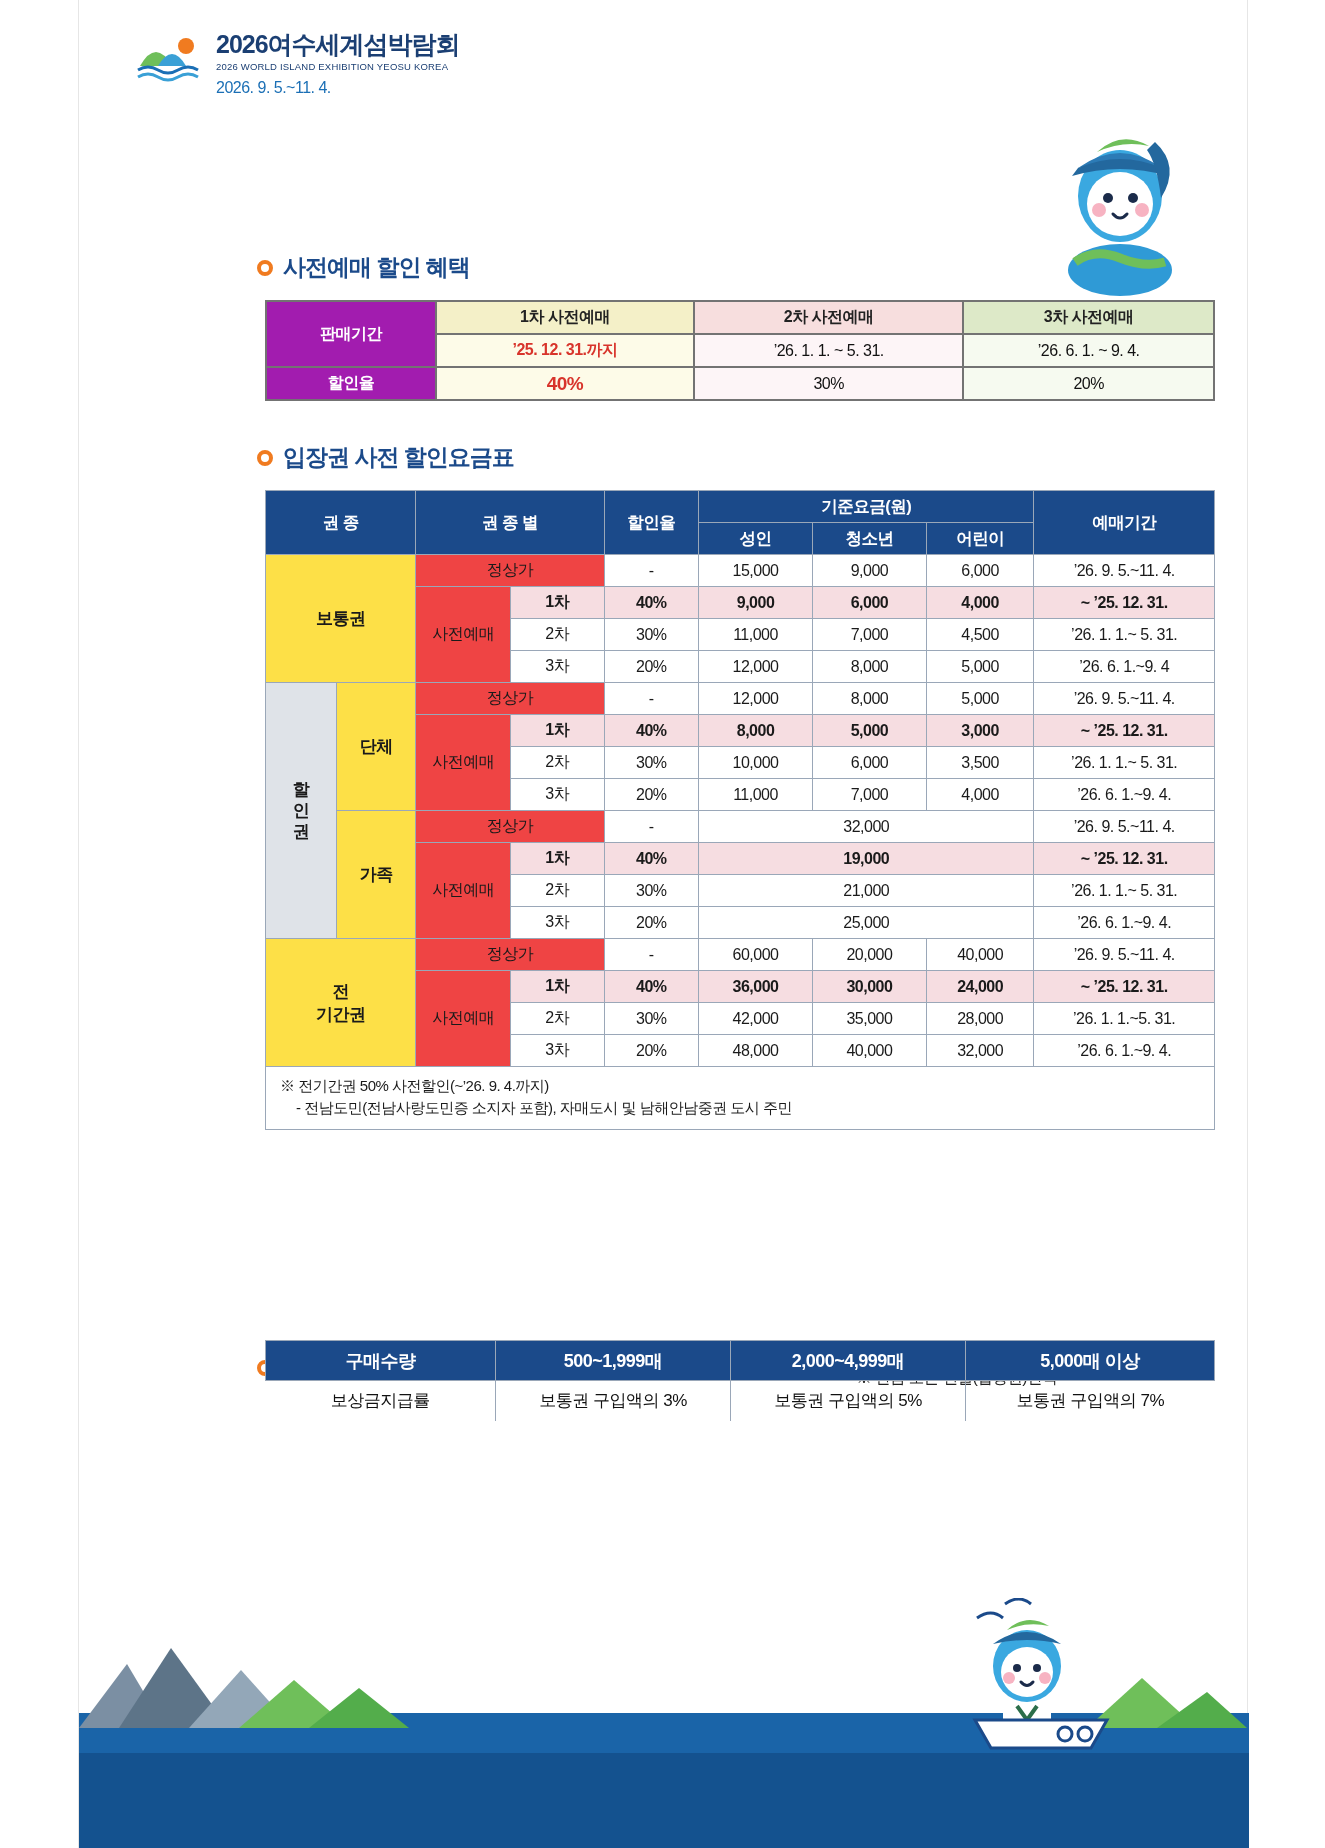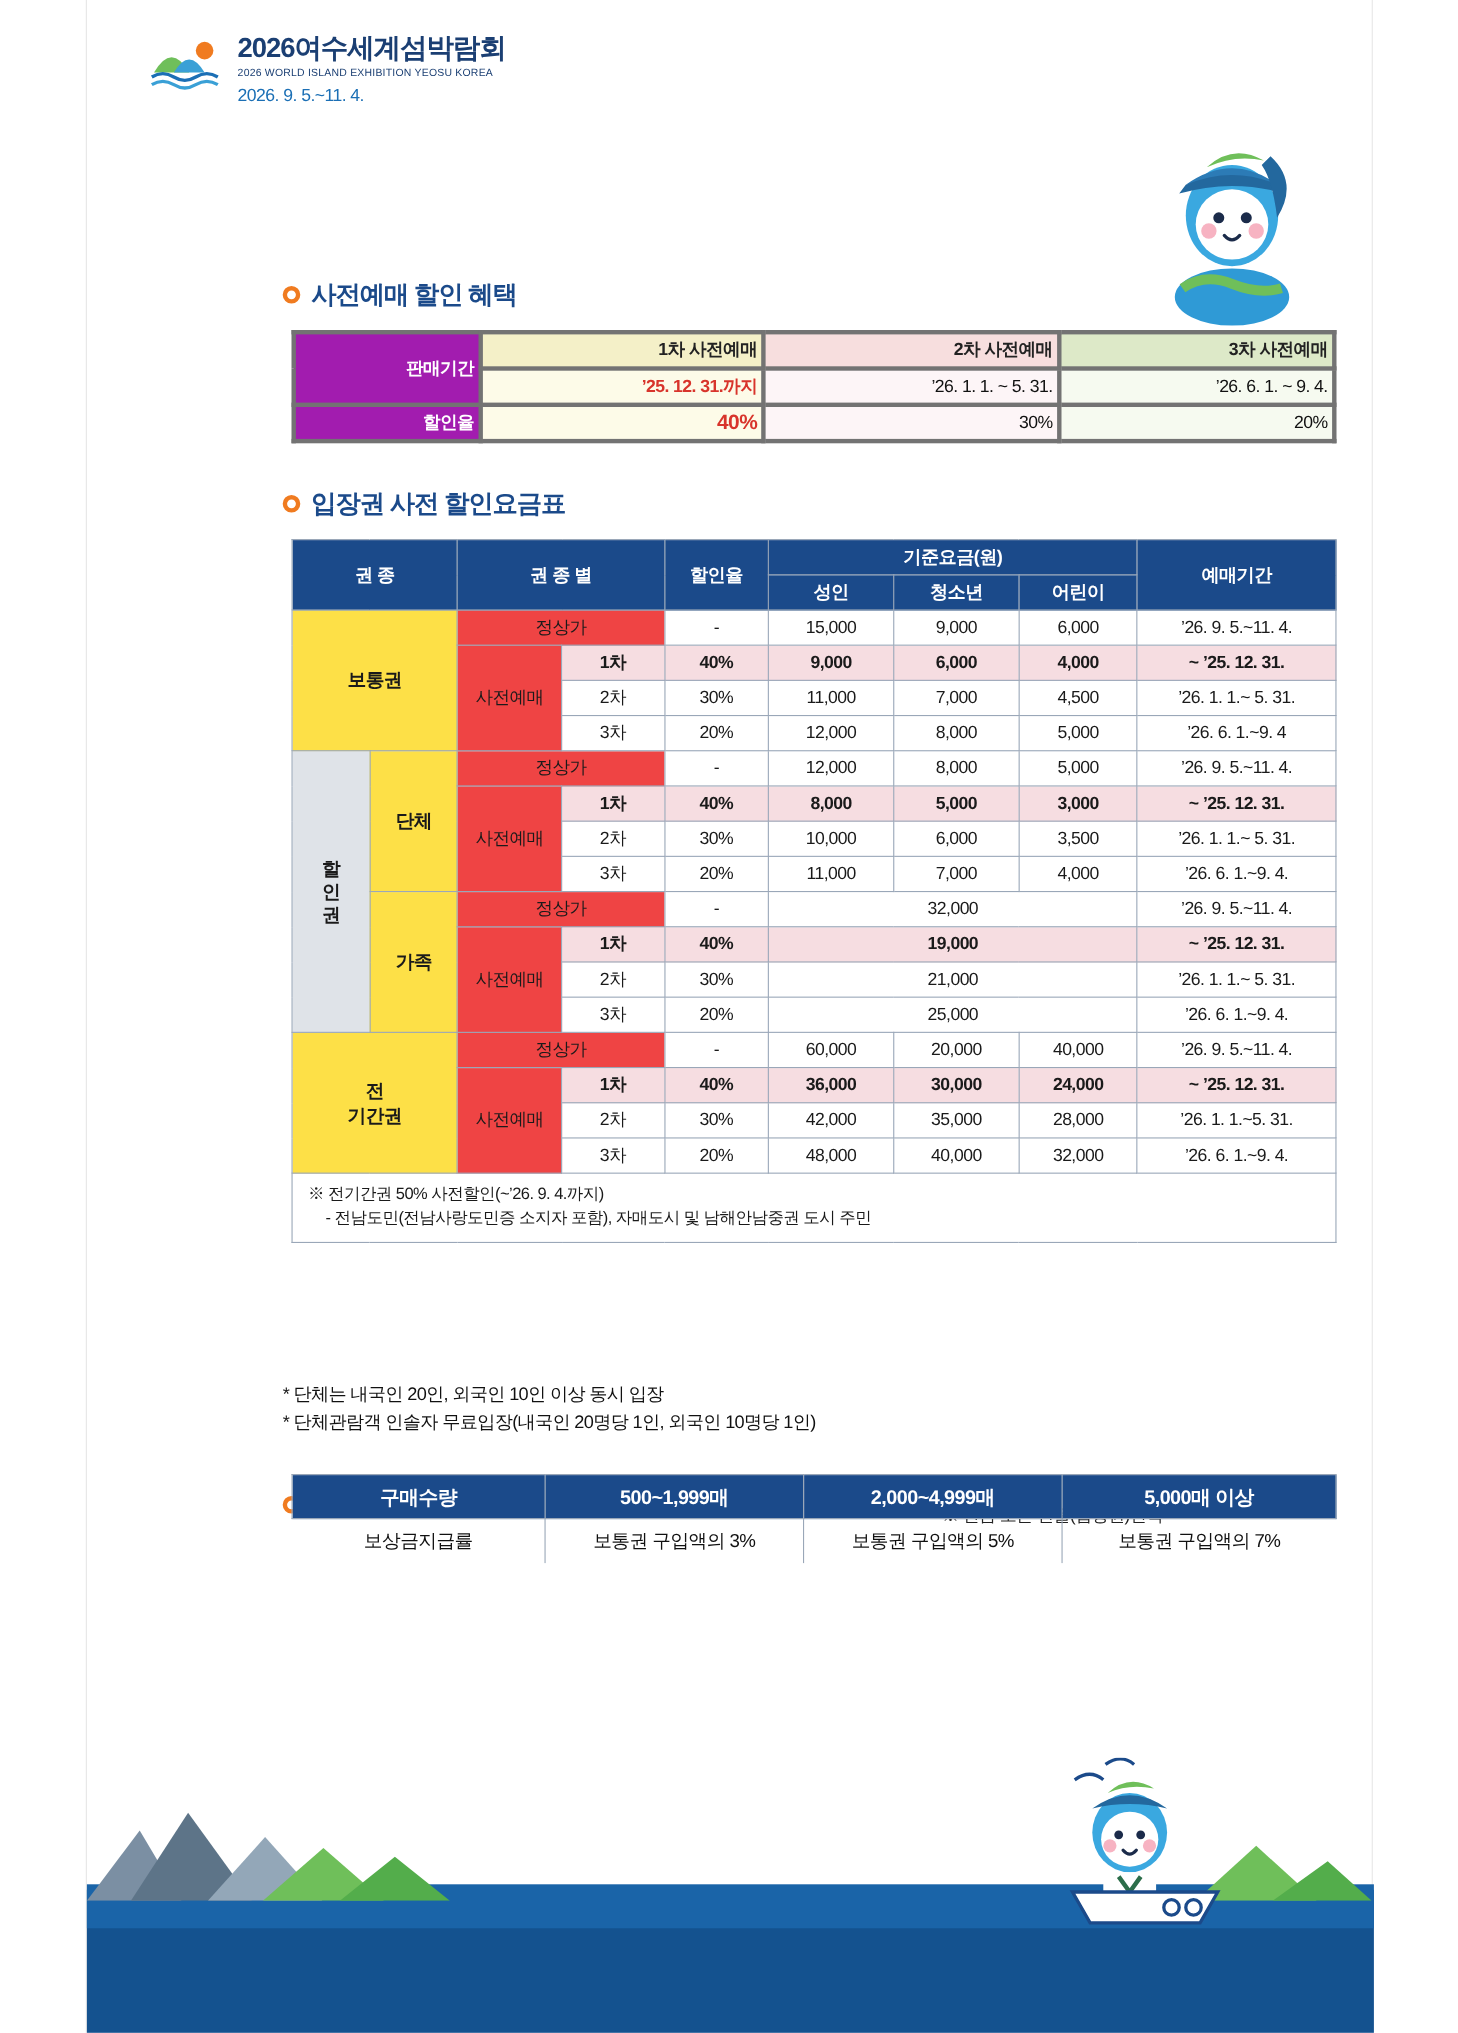--- a/index.html
+++ b/index.html
@@ -89,22 +89,22 @@
   
   table { border-collapse: collapse; }
   .t1 {
     position: absolute;
     left: 186px;
     top: 300px;
     width: 950px;
     font-size: 16px;
   }
   .t1 td, .t1 th {
-    border: 4px solid #737373;
-    text-align: right;
+    border: 2px solid #737373;
+    text-align: center;
     height: 33px;
     padding: 2px 4px;
     letter-spacing: -0.5px;
   }
   .t1 .hdr-blue { background:#a21caf; color:#fff; font-weight:bold; }
   .t1 .h1 { background:#f4f0c8; font-weight:bold; color:#222;}
   .t1 .h2 { background:#f7dede; font-weight:bold; color:#222;}
   .t1 .h3 { background:#dde9c8; font-weight:bold; color:#222;}
   .t1 .c1 { background:#fdfbe8; color:#d8342b; font-weight:bold; }
   .t1 .c1b { background:#fdfbe8; color:#d8342b; font-weight:bold; font-size:19px;}
@@ -438,24 +438,20 @@
 
       <tr>
         <td class="note" colspan="9">
           <div>※ 전기간권 50% 사전할인(~’26. 9. 4.까지)</div>
           <div style="padding-left:16px;">- 전남도민(전남사랑도민증 소지자 포함), 자매도시 및 남해안남중권 도시 주민</div>
         </td>
       </tr>
     </tbody>
   </table>
 
-  <div class="footnotes">
-    <div>* 단체는 내국인 20인, 외국인 10인 이상 동시 입장</div>
-    <div>* 단체관람객 인솔자 무료입장(내국인 20명당 1인, 외국인 10명당 1인)</div>
-  </div>
 
   <div class="sec-head" style="left:178px; top:1352px;">
     <span class="bullet"></span>
     <span>구매보상금</span>
   </div>
   <div class="cash-note">※ 현금 또는 현물(입장권)선택</div>
 
   <table class="t3">
     <tbody>
         <tr>

